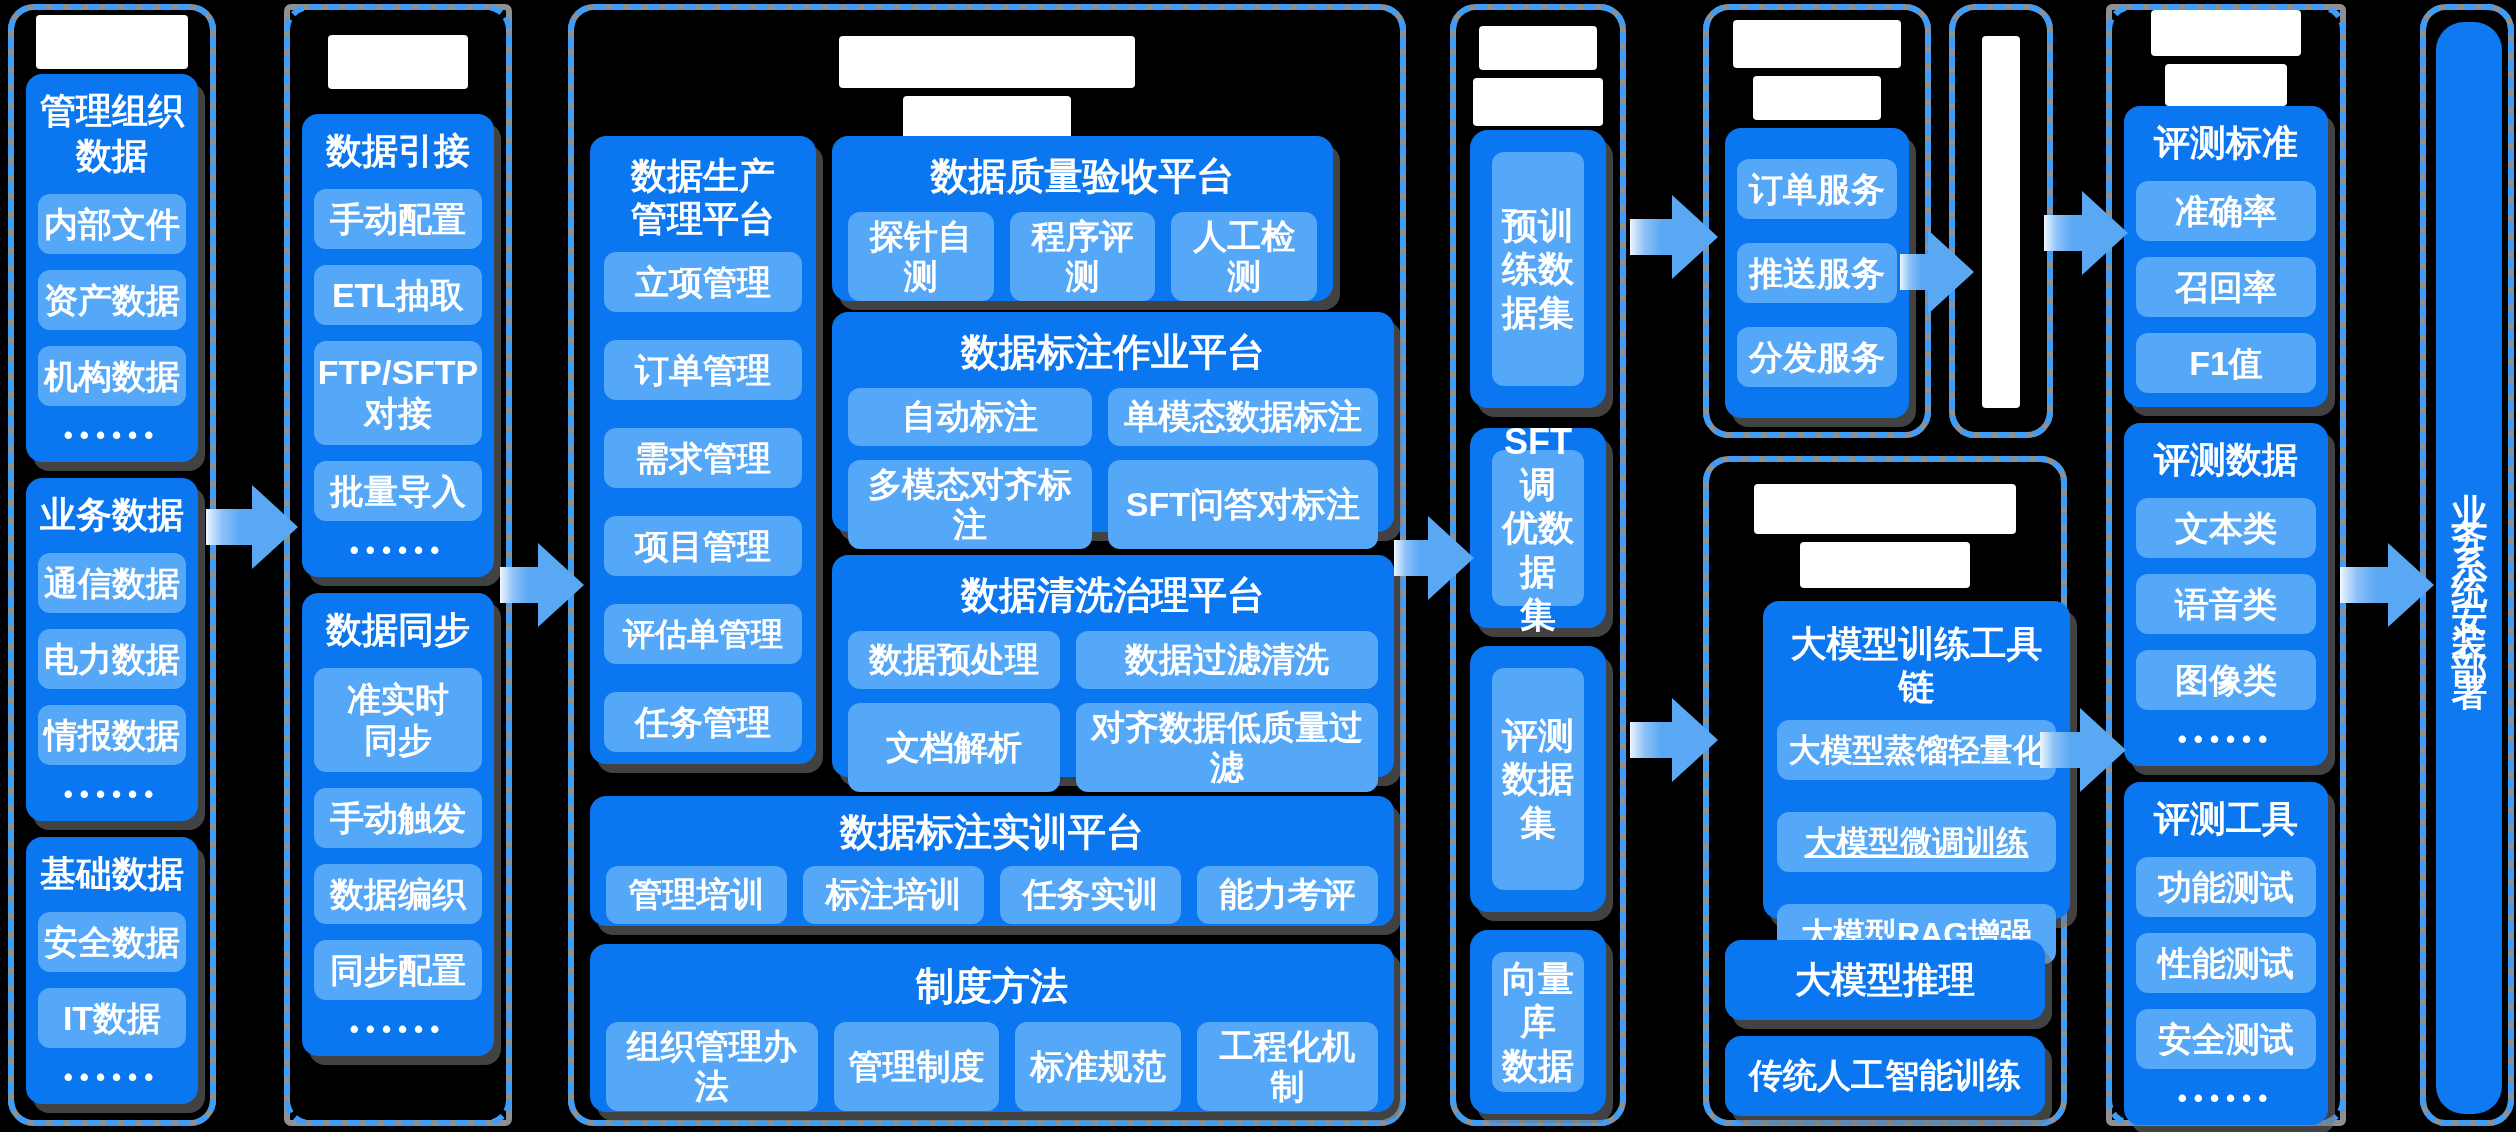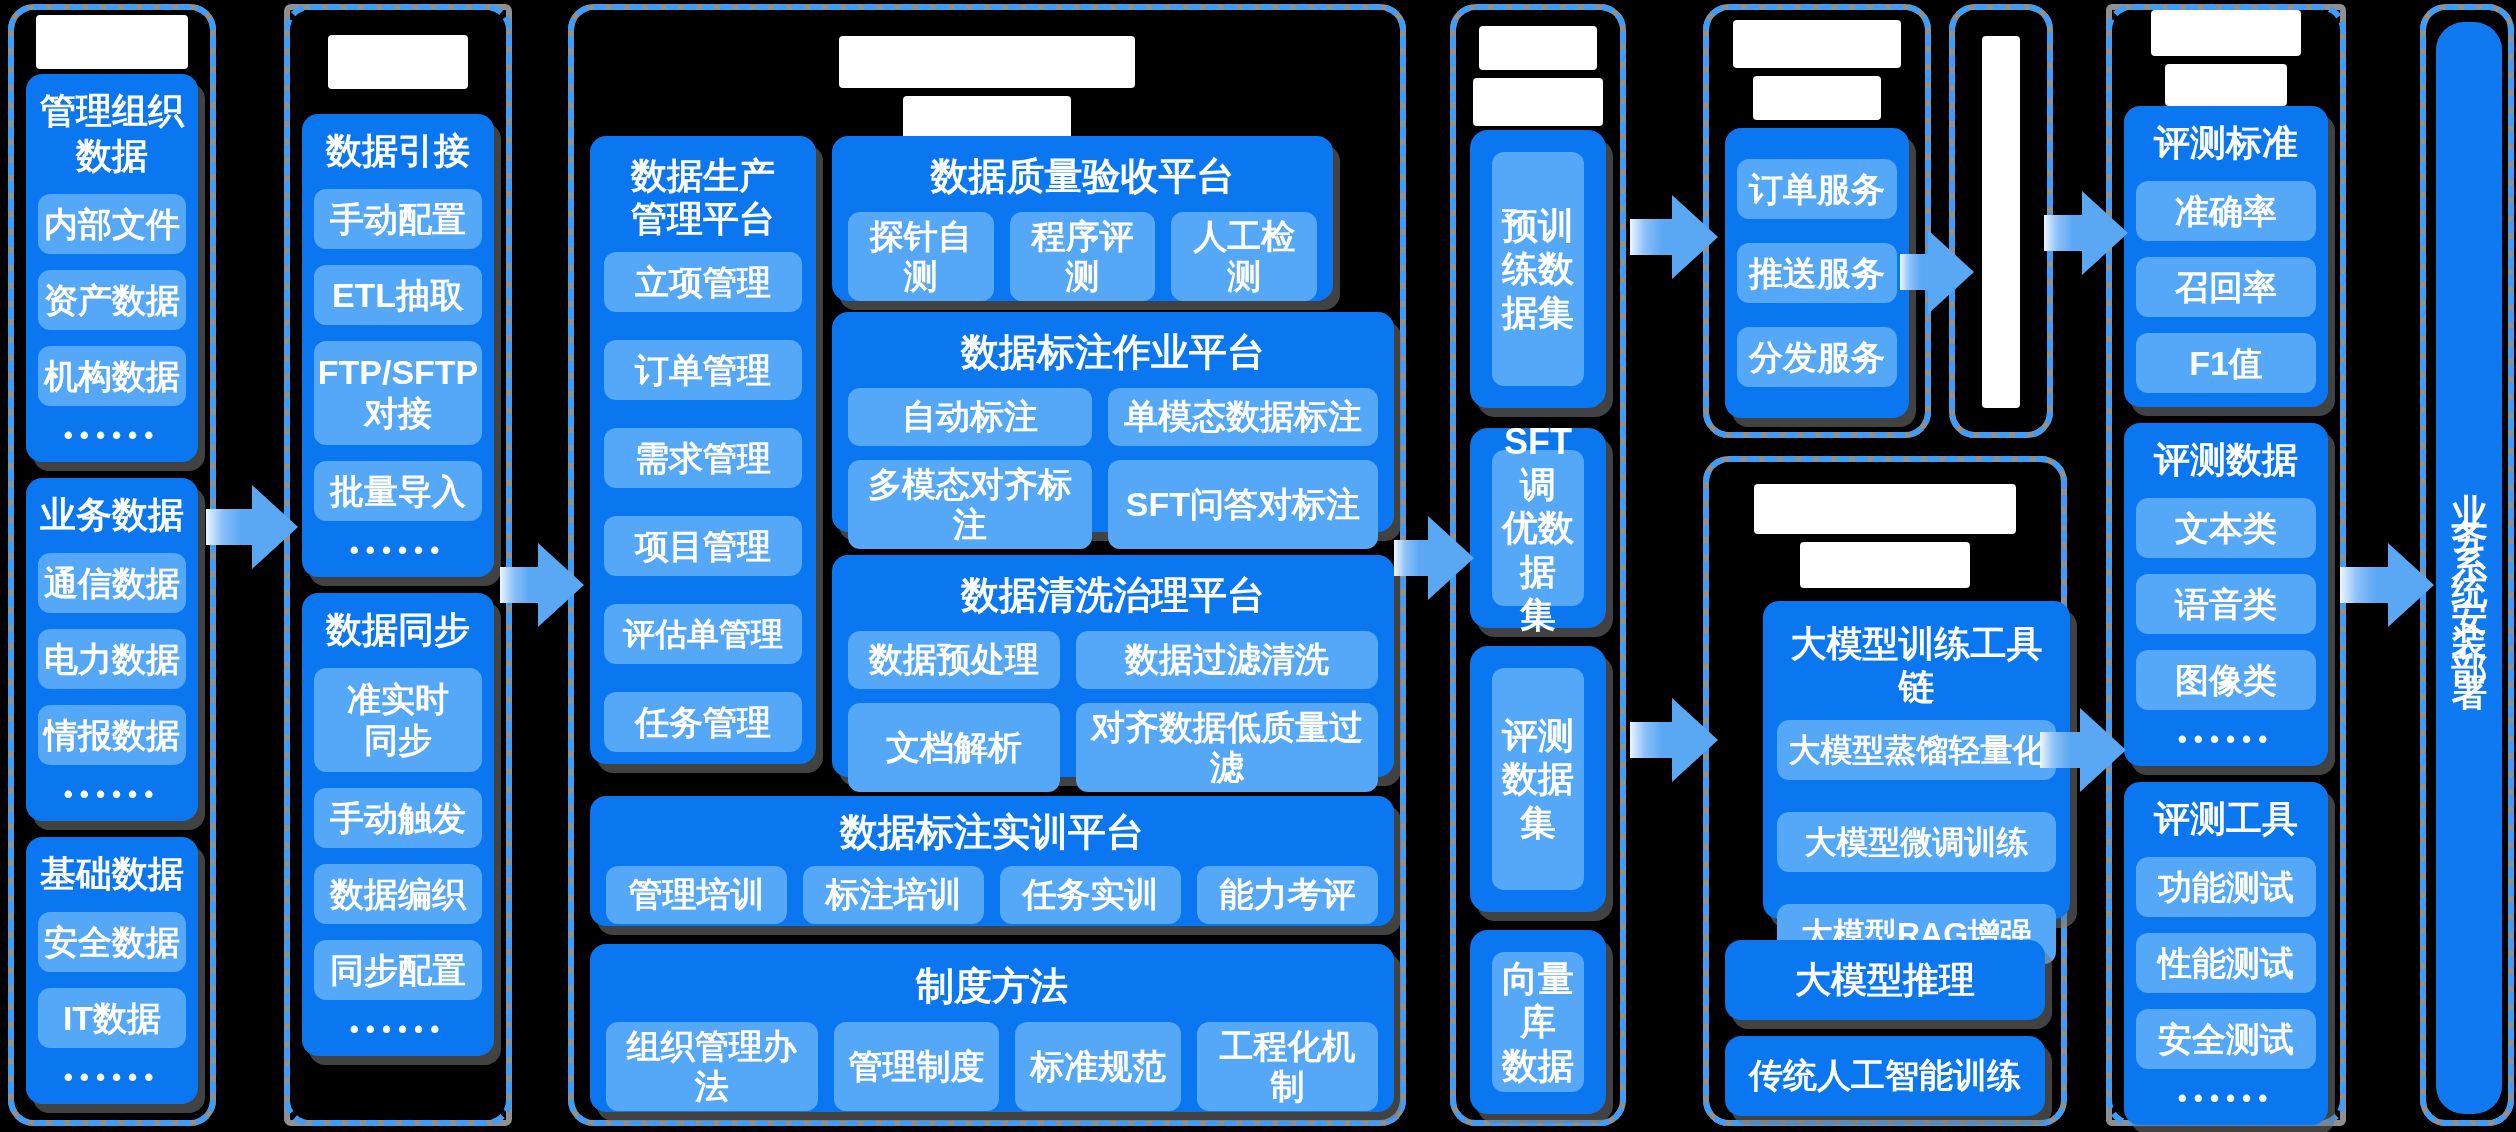--- a/index.html
+++ b/index.html
@@ -228,21 +228,21 @@
 
   <div class="col" style="left:1703px;top:456px;width:364px;height:670px;">
     <div class="hdr" style="position:absolute;left:0;right:0;top:22px;">
       <div class="blob" style="width:262px;height:50px;"></div>
       <div class="blob" style="width:170px;height:46px;"></div>
     </div>
     <div class="blk" style="left:16px;top:139px;width:307px;height:318px;padding:15px 14px;margin-left:38px;">
       <div class="blk-title" style="font-size:36px;">大模型训练工具链</div>
       <div style="display:flex;flex-direction:column;gap:32px;flex:1;justify-content:center;">
         <div class="item" style="font-size:32px;">大模型蒸馏轻量化</div>
-        <div class="item" style="font-size:32px;">大模型微调训练</div>
+        <div class="item" style="font-size:32px;text-decoration:underline;">大模型微调训练</div>
         <div class="item" style="font-size:32px;">大模型RAG增强</div>
       </div>
     </div>
     <div class="solo" style="left:16px;top:478px;width:320px;height:80px;">大模型推理</div>
     <div class="solo" style="left:16px;top:574px;width:320px;height:80px;font-size:34px;">传统人工智能训练</div>
   </div>
 
   <div class="col" style="left:2106px;top:4px;width:240px;height:1122px;border-radius:6px;">
     <div class="flow">
       <div class="hdr" style="height:108px;">

